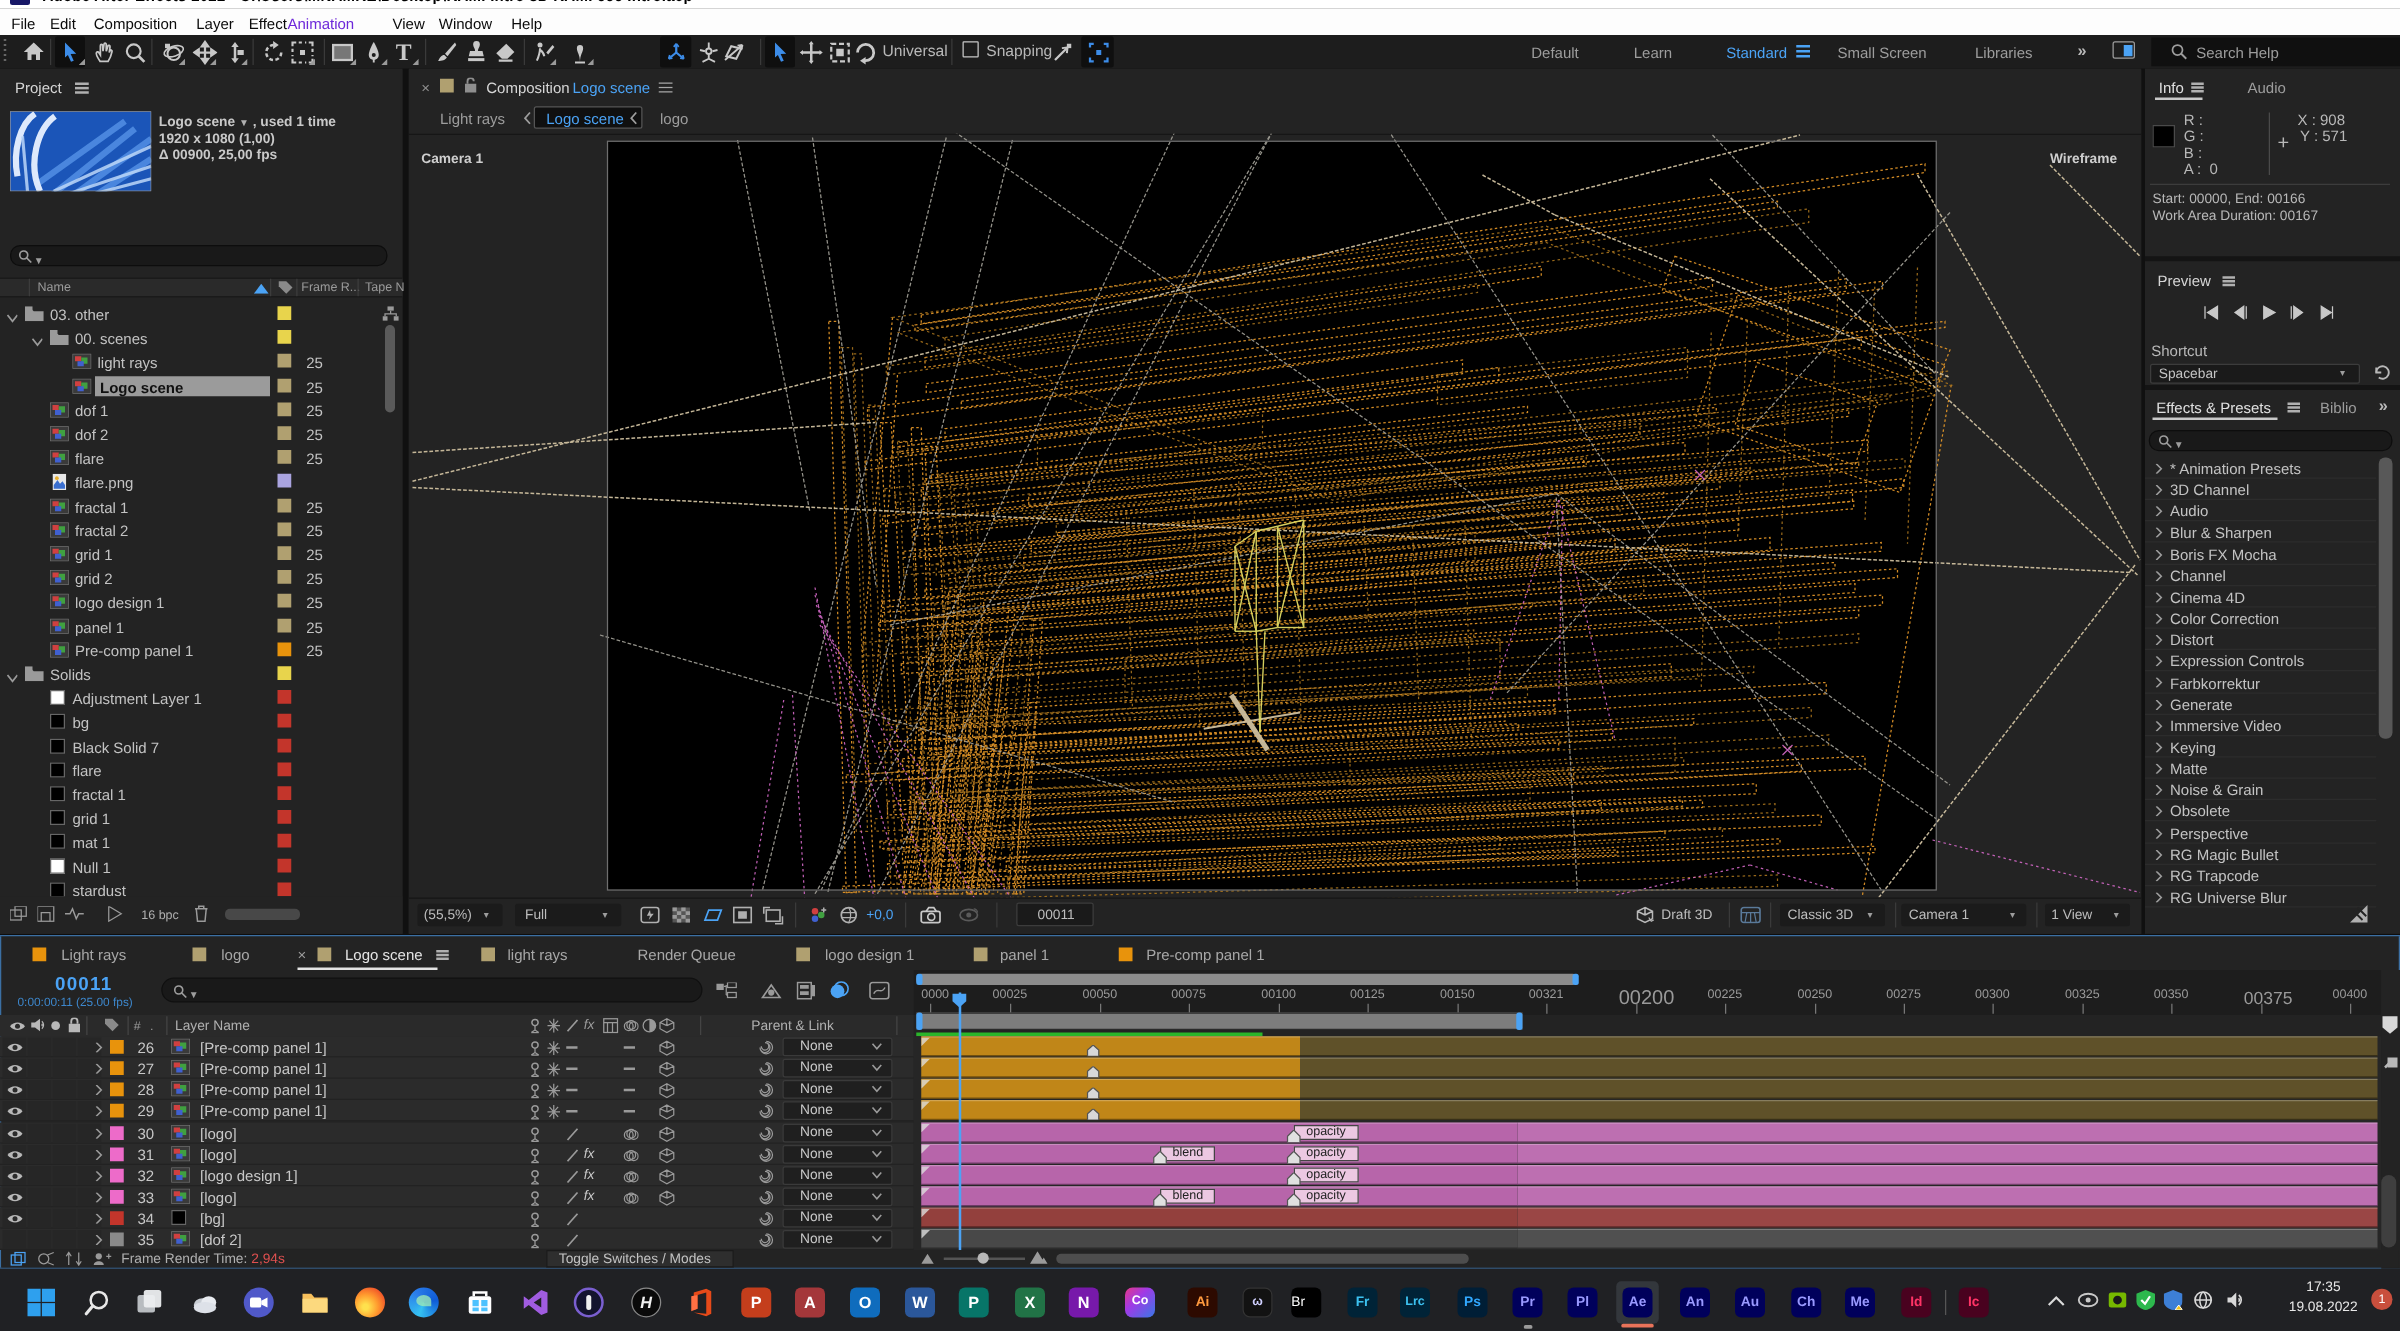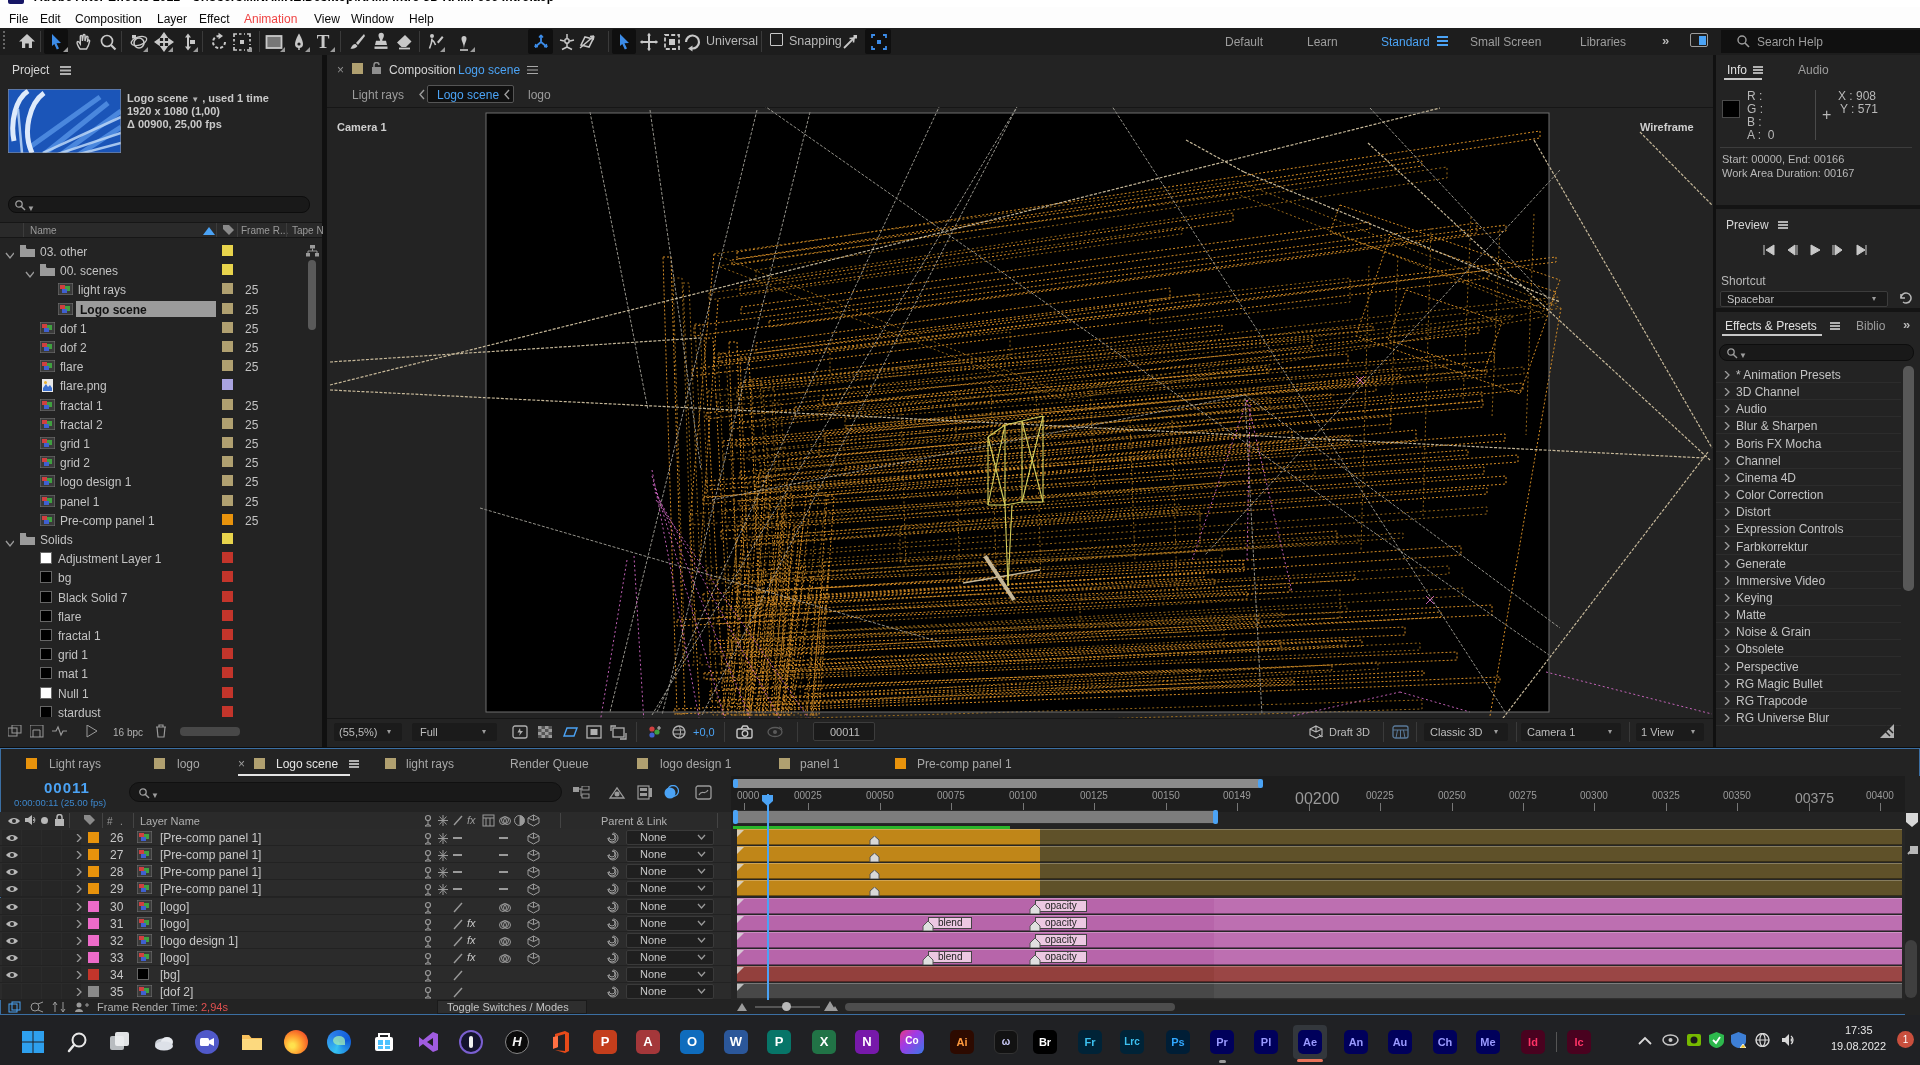--- a/index.html
+++ b/index.html
@@ -12,21 +12,21 @@
 <div class="abs" style="left:0;top:0;width:1920px;height:7px;background:#fff;overflow:hidden">
  <div class="abs" style="left:8px;top:-12px;width:16px;height:16px;background:#171766;border-radius:2px"></div>
  <div class="abs" style="left:34px;top:-10px;font-size:12px;font-weight:bold;color:#000;letter-spacing:.2px">Adobe After Effects 2022 - C:\Users\MNAMKE\Desktop\KAMI Intro 3D KAMI 666 Intro.aep</div>
 </div>
 <div class="abs" style="left:0;top:7px;width:1920px;height:21px;background:#fdfdfd">
  <span class="abs" style="left:9px;top:5px;font-size:12px;color:#0a0a0a">File</span>
  <span class="abs" style="left:40px;top:5px;font-size:12px;color:#0a0a0a">Edit</span>
  <span class="abs" style="left:75px;top:5px;font-size:12px;color:#0a0a0a">Composition</span>
  <span class="abs" style="left:157px;top:5px;font-size:12px;color:#0a0a0a">Layer</span>
  <span class="abs" style="left:199px;top:5px;font-size:12px;color:#0a0a0a">Effect</span>
- <span class="abs" style="left:244px;top:5px;font-size:12px;color:#ef4444">Animation</span>
+ <span class="abs" style="left:230px;top:5px;font-size:12px;color:#6d28d9">Animation</span>
  <span class="abs" style="left:314px;top:5px;font-size:12px;color:#0a0a0a">View</span>
  <span class="abs" style="left:351px;top:5px;font-size:12px;color:#0a0a0a">Window</span>
  <span class="abs" style="left:409px;top:5px;font-size:12px;color:#0a0a0a">Help</span>
 </div>
 <div class="abs" style="left:0;top:28px;width:1920px;height:27px;background:#1d1d1d"></div>
 <div class="abs" style="left:322px;top:55px;width:5px;height:692px;background:#101010"></div>
 <div class="abs" style="left:1713px;top:55px;width:3px;height:692px;background:#101010"></div>
 <div class="abs" style="left:0;top:55px;width:1920px;height:1px;background:#101010"></div>
 <div class="abs" style="left:0;top:747px;width:1920px;height:1px;background:#0d0d0d"></div>
 <div class="abs" style="left:3px;top:31px;width:2px;height:20px;background:repeating-linear-gradient(#666 0 2px,transparent 2px 4px)"></div>
@@ -988,21 +988,21 @@
 <span class="abs" style="left:866px;top:790px;color:#9a9a9a;font-size:10px">00050</span>
 <div class="abs" style="left:880px;top:803px;width:1px;height:8px;background:#777"></div>
 <span class="abs" style="left:937px;top:790px;color:#9a9a9a;font-size:10px">00075</span>
 <div class="abs" style="left:951px;top:803px;width:1px;height:8px;background:#777"></div>
 <span class="abs" style="left:1009px;top:790px;color:#9a9a9a;font-size:10px">00100</span>
 <div class="abs" style="left:1023px;top:803px;width:1px;height:8px;background:#777"></div>
 <span class="abs" style="left:1080px;top:790px;color:#9a9a9a;font-size:10px">00125</span>
 <div class="abs" style="left:1094px;top:803px;width:1px;height:8px;background:#777"></div>
 <span class="abs" style="left:1152px;top:790px;color:#9a9a9a;font-size:10px">00150</span>
 <div class="abs" style="left:1166px;top:803px;width:1px;height:8px;background:#777"></div>
-<span class="abs" style="left:1223px;top:790px;color:#9a9a9a;font-size:10px">00149</span>
+<span class="abs" style="left:1223px;top:790px;color:#9a9a9a;font-size:10px">00321</span>
 <div class="abs" style="left:1237px;top:803px;width:1px;height:8px;background:#777"></div>
 <span class="abs" style="left:1295px;top:790px;color:#9a9a9a;font-size:16px">00200</span>
 <div class="abs" style="left:1309px;top:803px;width:1px;height:8px;background:#777"></div>
 <span class="abs" style="left:1366px;top:790px;color:#9a9a9a;font-size:10px">00225</span>
 <div class="abs" style="left:1380px;top:803px;width:1px;height:8px;background:#777"></div>
 <span class="abs" style="left:1438px;top:790px;color:#9a9a9a;font-size:10px">00250</span>
 <div class="abs" style="left:1452px;top:803px;width:1px;height:8px;background:#777"></div>
 <span class="abs" style="left:1509px;top:790px;color:#9a9a9a;font-size:10px">00275</span>
 <div class="abs" style="left:1523px;top:803px;width:1px;height:8px;background:#777"></div>
 <span class="abs" style="left:1580px;top:790px;color:#9a9a9a;font-size:10px">00300</span>
@@ -1681,21 +1681,21 @@
 <span class="abs" style="left:812px;top:1030px;width:24px;height:24px;line-height:24px;text-align:center;color:#fff;font-size:13px;font-weight:bold;">X</span>
 <div class="abs" style="left:855px;top:1030px;width:24px;height:24px;background:#7719aa;border-radius:5px"></div>
 <span class="abs" style="left:855px;top:1030px;width:24px;height:24px;line-height:24px;text-align:center;color:#fff;font-size:13px;font-weight:bold;">N</span>
 <div class="abs" style="left:900px;top:1030px;width:24px;height:24px;border-radius:6px;background:linear-gradient(135deg,#e63888 0%,#a03ae6 40%,#3878e6 100%)"></div>
 <span class="abs" style="left:900px;top:1029px;width:24px;height:24px;line-height:24px;text-align:center;color:#fff;font-size:10px;font-weight:bold">Co</span>
 <div class="abs" style="left:950px;top:1030px;width:24px;height:24px;background:#2d0a00;border-radius:5px"></div>
 <span class="abs" style="left:950px;top:1030px;width:24px;height:24px;line-height:24px;text-align:center;color:#ff9a3e;font-size:11px;font-weight:bold;">Ai</span>
 <div class="abs" style="left:994px;top:1030px;width:24px;height:24px;border-radius:6px;background:#121212;border:1px solid #333"></div>
 <span class="abs" style="left:994px;top:1030px;width:24px;height:24px;line-height:24px;text-align:center;color:#d0d0ff;font-size:10px;font-weight:bold">ω</span>
 <div class="abs" style="left:1033px;top:1030px;width:24px;height:24px;background:#000000;border-radius:5px"></div>
-<span class="abs" style="left:1033px;top:1030px;width:24px;height:16px;line-height:24px;text-align:center;color:#fff;font-size:11px;font-weight:bold;">Br</span>
+<span class="abs" style="left:1033px;top:1030px;width:24px;height:16px;line-height:24px;color:#fff;font-size:11px;font-weight:normal;">Br</span>
 <div class="abs" style="left:1078px;top:1030px;width:24px;height:24px;background:#002337;border-radius:5px"></div>
 <span class="abs" style="left:1078px;top:1030px;width:24px;height:24px;line-height:24px;text-align:center;color:#3cc1f0;font-size:11px;font-weight:bold;">Fr</span>
 <div class="abs" style="left:1120px;top:1030px;width:24px;height:24px;background:#002337;border-radius:5px"></div>
 <span class="abs" style="left:1120px;top:1030px;width:24px;height:24px;line-height:24px;text-align:center;color:#3cc1f0;font-size:10px;font-weight:bold;">Lrc</span>
 <div class="abs" style="left:1166px;top:1030px;width:24px;height:24px;background:#001e36;border-radius:5px"></div>
 <span class="abs" style="left:1166px;top:1030px;width:24px;height:24px;line-height:24px;text-align:center;color:#31a8ff;font-size:11px;font-weight:bold;">Ps</span>
 <div class="abs" style="left:1210px;top:1030px;width:24px;height:24px;background:#00005b;border-radius:5px"></div>
 <span class="abs" style="left:1210px;top:1030px;width:24px;height:24px;line-height:24px;text-align:center;color:#9999ff;font-size:11px;font-weight:bold;">Pr</span>
 <div class="abs" style="left:1254px;top:1030px;width:24px;height:24px;background:#00005b;border-radius:5px"></div>
 <span class="abs" style="left:1254px;top:1030px;width:24px;height:24px;line-height:24px;text-align:center;color:#9999ff;font-size:11px;font-weight:bold;">Pl</span>

